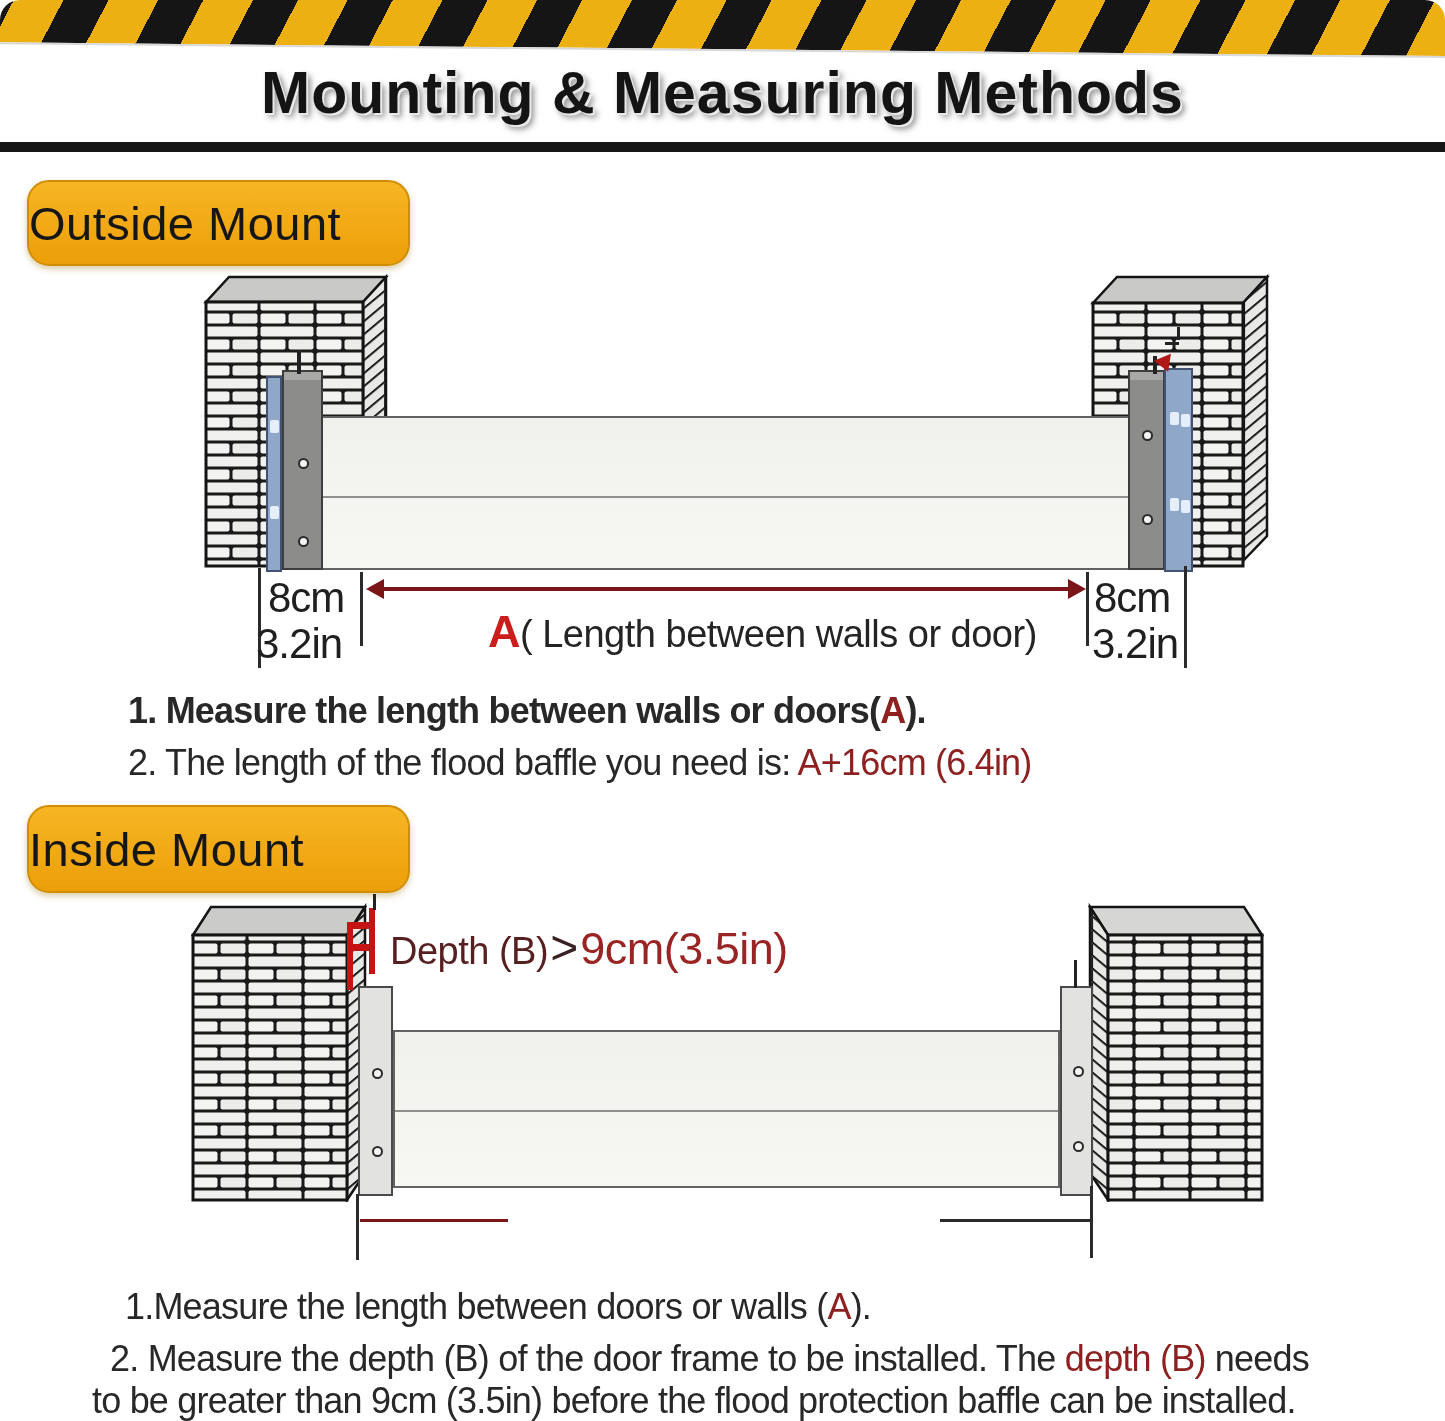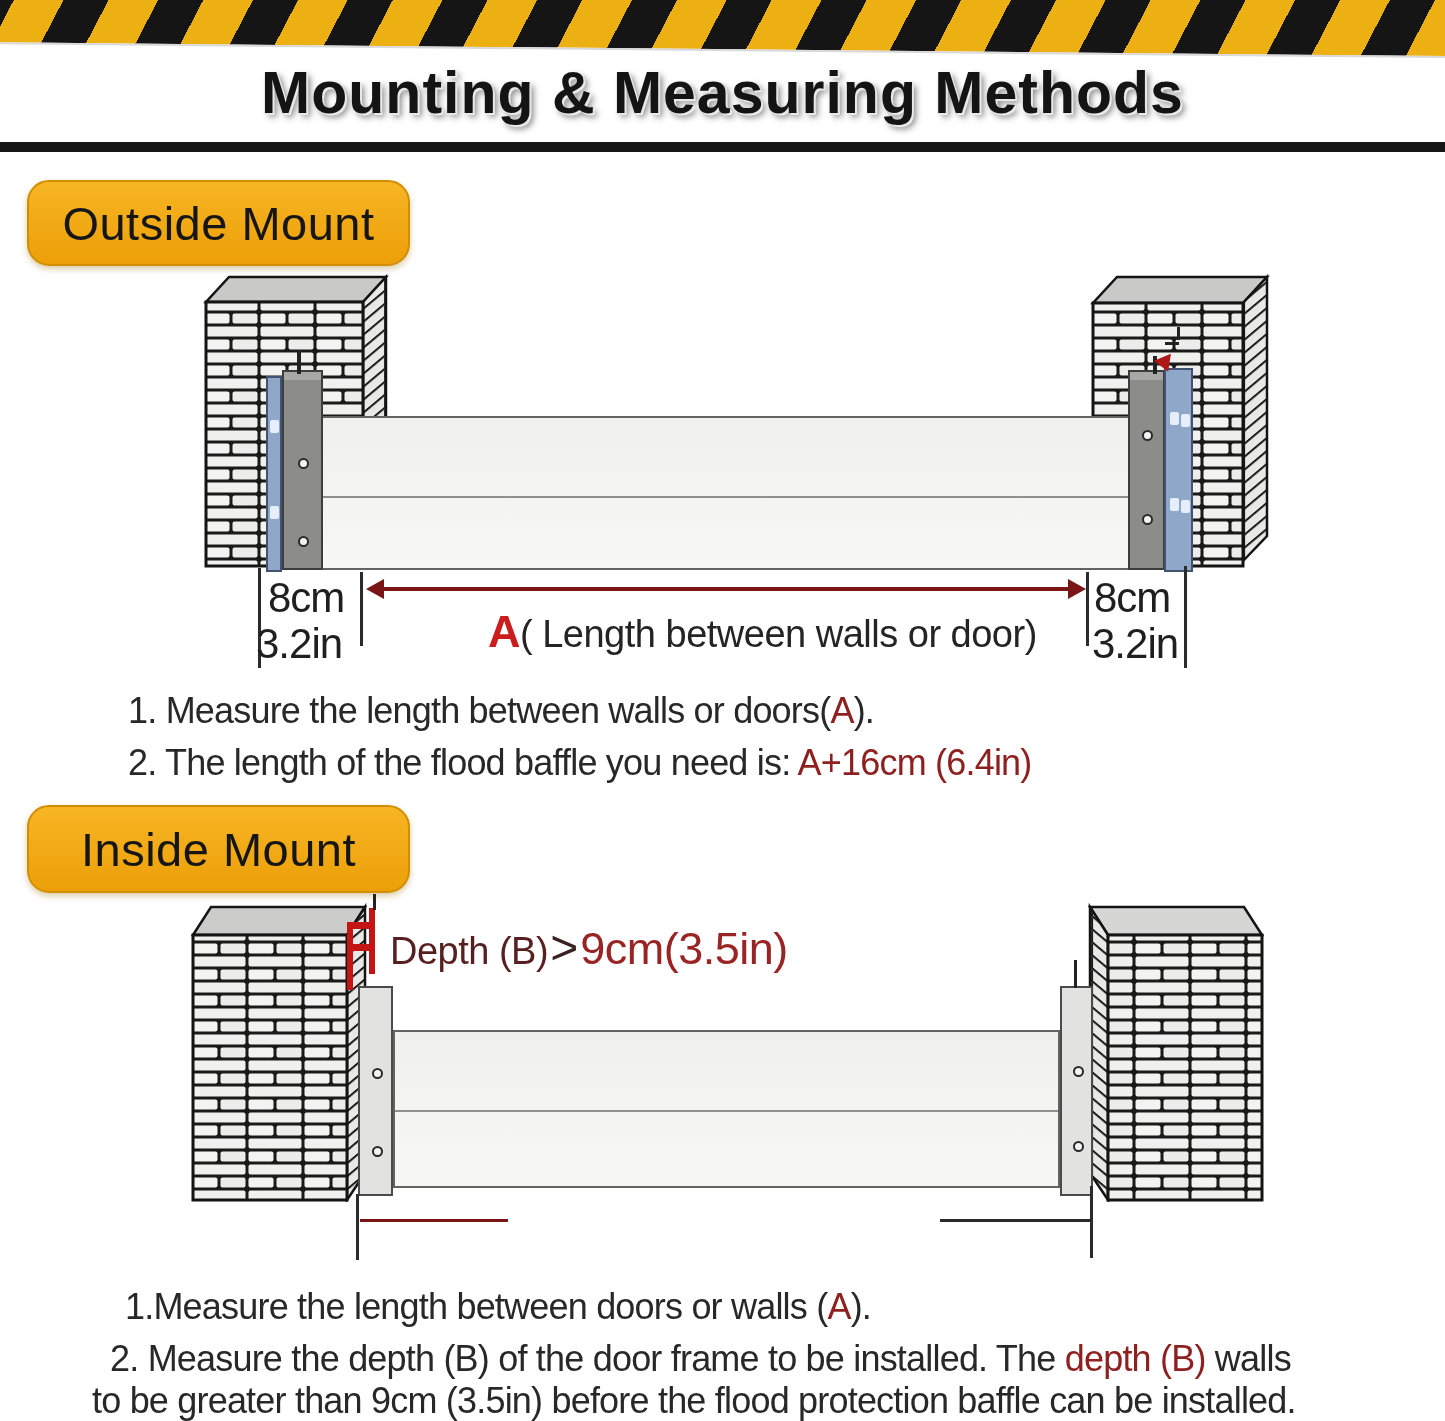--- a/index.html
+++ b/index.html
@@ -1,19 +1,19 @@
 <!DOCTYPE html>
 <html><head>
 <meta charset="utf-8">
 <style>
   * { margin:0; padding:0; box-sizing:border-box; }
   html,body { background:#ffffff; }
   .page {
     position:relative; width:1445px; height:1421px; overflow:hidden;
-    background:#ffffff; font-family:"Liberation Sans", sans-serif;
+    background:#ffffff; font-family:"Liberation Sans", sans-serif;border-radius:20px;
   }
   .abs { position:absolute; }
 
   
   .banner { position:absolute; left:0; top:0; width:1445px; height:155px; overflow:hidden; background:#fff; }
   .stripes {
     position:absolute; left:-24px; top:-14px; width:1520px; height:58px;
     background:repeating-linear-gradient(117deg,#151515 0 40px,#EDB012 40px 84px);
     transform:rotate(0.55deg); transform-origin:0 0;
     border-bottom:2px solid #d9d9d9;
@@ -24,21 +24,21 @@
     font-size:59px; font-weight:700; color:#141414; letter-spacing:1px; white-space:nowrap;
     text-shadow:2px 2px 0 #e9e9e9, 4px 4px 6px rgba(40,40,40,.55);
   }
   .black-bar { position:absolute; left:0; top:142px; width:1445px; height:10px; background:#161616; }
 
   
   .badge {
     position:absolute; left:27px; width:383px; height:86px; border-radius:22px;
     background:linear-gradient(#f7b524,#ec9f08);
     border:2px solid #d18e04; box-shadow:0 3px 6px rgba(150,110,0,.35);
-    display:flex; align-items:center; justify-content:center;
+    display:flex; align-items:center; justify-content:flex-start;
     font-size:47px; color:#161616; letter-spacing:.5px; white-space:nowrap;
   }
 
   
   .barrier { position:absolute; background:linear-gradient(#f0f0ed,#f7f7f4);
     border:2px solid #636363; }
   .barrier .divider { position:absolute; left:0; right:0; height:2px; background:#8f8f8d; }
   .seal { position:absolute; background:#8fa7c9; border:2px solid #425270; }
   .seal-mark { position:absolute; width:9px; height:13px; background:#e6eefb; border-radius:2px; }
   .bracket { position:absolute; background:linear-gradient(#a8a8a6 0 8px,#8c8c8a 8px); border:2px solid #3d3d3d; }
@@ -167,21 +167,21 @@
 
   <div class="dim-text" style="left:268px;top:574px;">8cm</div>
   <div class="dim-text" style="left:256px;top:620px;">3.2in</div>
   <div class="dim-text" style="left:1094px;top:574px;">8cm</div>
   <div class="dim-text" style="left:1092px;top:620px;">3.2in</div>
 
   <div class="span-label" style="left:488px;top:606px;">
     <span class="big-a">A</span><span>( Length between walls or door)</span>
   </div>
 
-  <div class="step" style="left:128px;top:690px;">
+  <div class="step" style="left:128px;top:690px;font-weight:bold;">
     <span>1. Measure the length between walls or doors(</span><span class="hl">A</span><span>).</span>
   </div>
   <div class="step" style="left:128px;top:742px;text-align:right;">
     <span>2. The length of the flood baffle you need is: </span><span class="hl">A+16cm (6.4in)</span>
   </div>
 
   <div class="badge" style="top:805px;height:88px;">
     <span>Inside Mount</span>
   </div>
 
@@ -227,19 +227,19 @@
 
   <div class="vline" style="left:356px;top:1194px;height:66px;"></div>
   <div class="hline maroon" style="left:360px;top:1219px;width:148px;"></div>
   <div class="hline" style="left:940px;top:1219px;width:150px;"></div>
   <div class="vline" style="left:1090px;top:1186px;height:72px;"></div>
 
   <div class="step" style="left:105px;top:1286px;margin-left:20px;">
     <span>1.Measure the length between doors or walls (</span><span class="hl">A</span><span>).</span>
   </div>
   <div class="step" style="left:110px;top:1338px;">
-    <span>2. Measure the depth (B) of the door frame to be installed. The </span><span class="hl">depth (B)</span><span> walls</span>
+    <span>2. Measure the depth (B) of the door frame to be installed. The </span><span class="hl">depth (B)</span><span> needs</span>
   </div>
   <div class="step" style="left:92px;top:1380px;">
     <span>to be greater than 9cm (3.5in) before the flood protection baffle can be installed.</span>
   </div>
 
 </div>
 
 </body></html>

